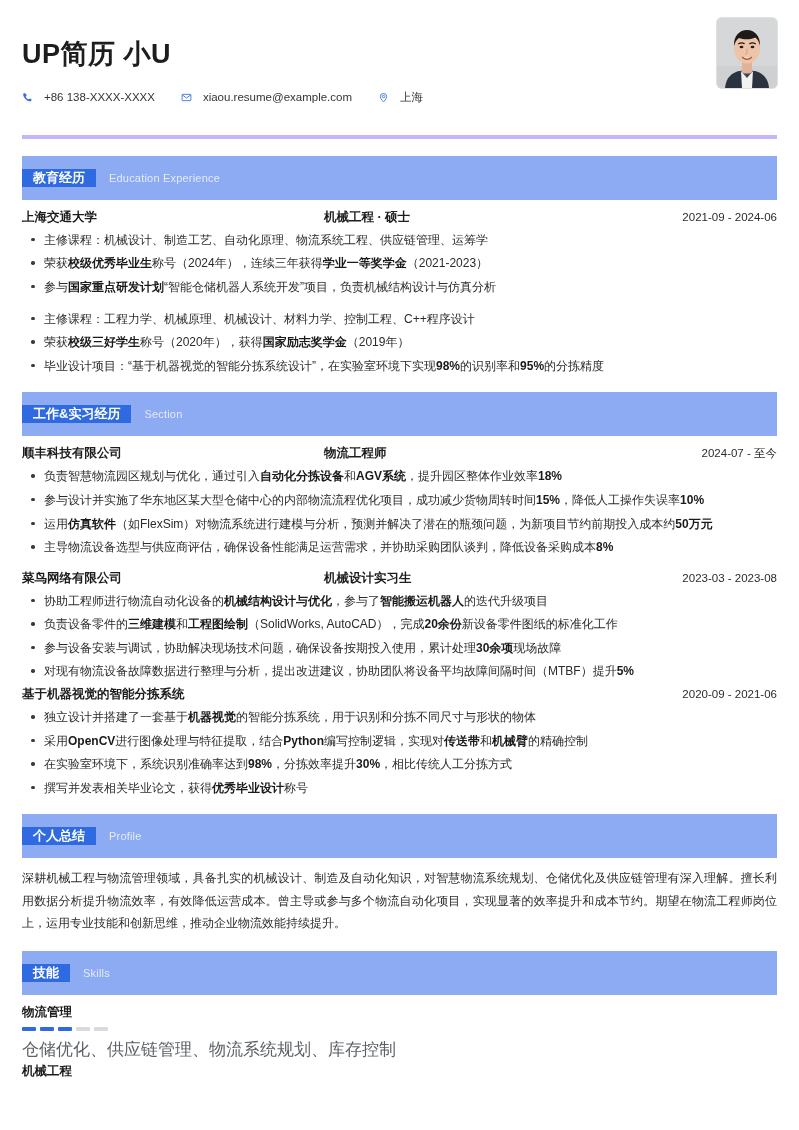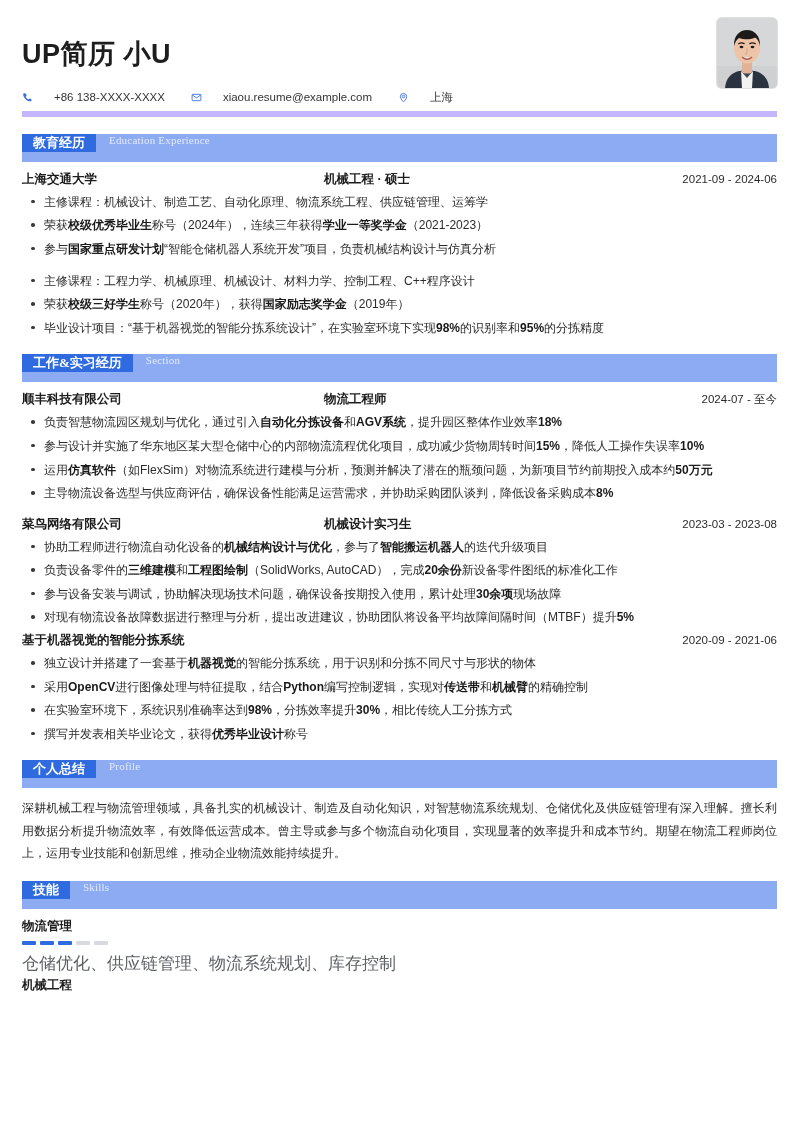--- a/index.html
+++ b/index.html
@@ -21,22 +21,22 @@
     min-height: 1130px;
     padding: 0 22px;
     background: #fff;
     position: relative;
   }
 
   
   .header {
     position: relative;
     padding-top: 22px;
-    padding-bottom: 0;
-    border-bottom: 6px solid #c4b5fd;
+    padding-bottom: 24px;
+    border-bottom: 4px solid #c4b5fd;
     min-height: 100px;
   }
   .name-line {
     font-size: 27px;
     font-weight: 700;
     letter-spacing: 0.5px;
     color: #1d1d1d;
     margin: 16px 0 0 0;
     line-height: 1.25;
   }
@@ -46,21 +46,21 @@
     display: flex;
     align-items: center;
     gap: 26px;
     font-size: 11.5px;
     color: #333;
     white-space: nowrap;
   }
   .contact-item {
     display: flex;
     align-items: center;
-    gap: 21px;
+    gap: 11px;
   }
   .c-icon {
     display: inline-flex;
     width: 11px;
     height: 11px;
     align-items: center;
     justify-content: center;
     color: #3b6fe0;
     flex: none;
   }
@@ -75,27 +75,26 @@
     border-radius: 5px;
     overflow: hidden;
     background: #d9dadb;
     box-shadow: 0 0 0 1px #e0e0e0;
   }
   .avatar svg { display:block; width:100%; height:100%; }
 
   
   .sec-head {
     display: flex;
-    align-items: flex-start;
-    height: 28px;
+    align-items: center;
+    height: 44px;
     margin-top: 17px;
     margin-bottom: 9px;
     background: #8cabf2;
     overflow: hidden;
-    font-family: Liberation Serif, serif;
   }
   .sec-head .cn {
     background: #2f6ae0;
     color: #ffffff;
     font-size: 13px;
     font-weight: 700;
     display: flex;
     align-items: center;
     padding: 0 11px;
     white-space: nowrap;

